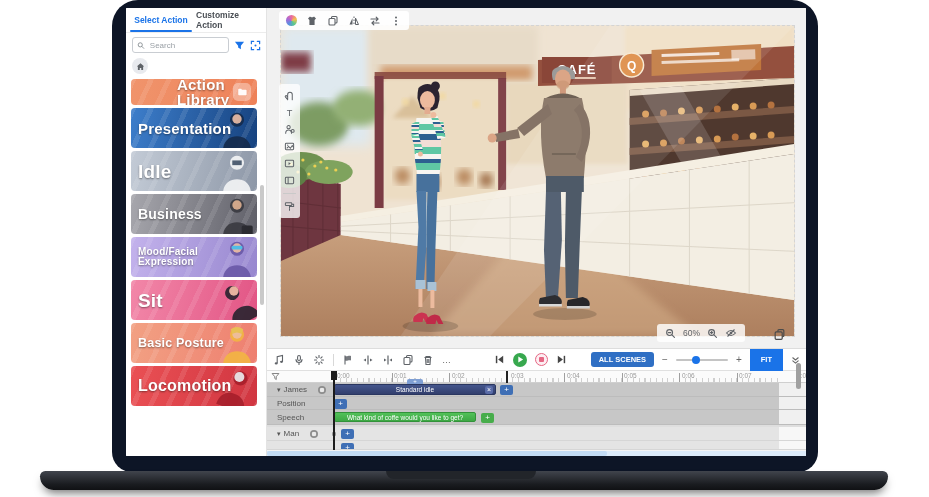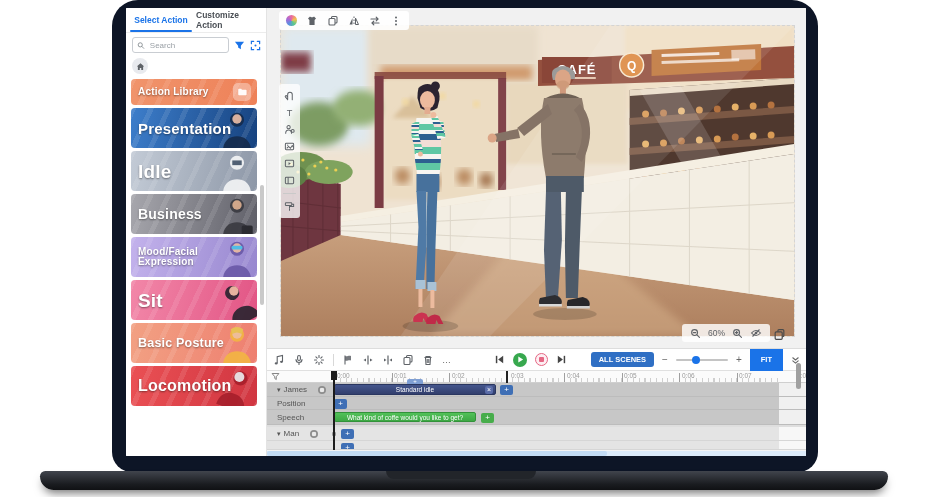--- a/index.html
+++ b/index.html
@@ -30,21 +30,21 @@
   .search-box input::placeholder{color:#9aa0a6;}
   .home-row{padding:2px 6px 3px;flex:none;}
   .home-btn{width:16px;height:16px;border-radius:50%;background:#e8eaee;display:flex;align-items:center;justify-content:center;cursor:pointer;}
   .cat-list{position:relative;flex:1;overflow:hidden;padding:2px 9px 0 5px;}
   .cat{position:relative;height:40px;border-radius:4px;margin-bottom:3px;overflow:hidden;display:flex;align-items:center;cursor:pointer;}
   .cat::before{content:"";position:absolute;inset:0;background:repeating-linear-gradient(115deg,rgba(255,255,255,.10) 0 5px,transparent 5px 16px);}
   .cat-label{position:relative;z-index:2;color:#fff;font-weight:bold;padding-left:7px;line-height:1.0;
              text-shadow:0 1px 2px rgba(0,0,0,.45);letter-spacing:.2px;}
   .fig{position:absolute;right:-2px;bottom:-4px;height:44px;width:44px;opacity:.92;z-index:1;}
   .cat0{height:26px;background:linear-gradient(100deg,#f0946c,#ee8158);}
-  .cat0 .cat-label{font-size:10px;}
+  .cat0 .cat-label{font-size:15px;margin-left:39px;}
   .cat1{background:linear-gradient(100deg,#3d7ecb,#16427f);}
   .cat1 .cat-label{font-size:15px;}
   .cat2{background:linear-gradient(100deg,#c3cbd6,#8d97a7);}
   .cat2 .cat-label{font-size:19px;}
   .cat3{background:linear-gradient(100deg,#a7a7ad,#5f5f68);}
   .cat3 .cat-label{font-size:14px;}
   .cat4{background:linear-gradient(100deg,#52c9a5,#239a80);}
   .cat4 .cat-label{font-size:16px;}
   .cat5{background:linear-gradient(100deg,#c3b2ec,#9787cf);}
   .cat5 .cat-label{font-size:10px;}
@@ -62,21 +62,21 @@
   .main{flex:1;display:flex;flex-direction:column;min-width:0;}
   .viewport{position:relative;height:340px;background:#f1f1f1;flex:none;}
   .canvas{position:absolute;left:13px;top:17px;right:11px;bottom:11px;border:1px dashed #d4d4d4;background:#efe4d3;}
   .canvas svg{display:block;width:100%;height:100%;}
   .vp-topbar{position:absolute;left:12px;top:3px;height:19px;background:rgba(255,255,255,.9);border-radius:3px;
              display:flex;align-items:center;gap:9px;padding:0 7px;z-index:5;}
   .vp-sidebar{position:absolute;left:12px;top:76px;width:21px;background:rgba(255,255,255,.78);border-radius:3px;
              display:flex;flex-direction:column;align-items:center;gap:6px;padding:6px 0;z-index:5;}
   .vp-divider{width:13px;height:1px;background:#c9c9c9;margin:1px 0;}
   .tool-btn{display:flex;align-items:center;justify-content:center;cursor:pointer;line-height:0;}
-  .zoom-bar{position:absolute;right:36px;bottom:6px;height:18px;background:rgba(255,255,255,.82);border-radius:3px;
+  .zoom-bar{position:absolute;right:61px;bottom:6px;height:18px;background:rgba(255,255,255,.82);border-radius:3px;
             display:flex;align-items:center;gap:7px;padding:0 8px;z-index:5;}
   .zoom-level{font-size:8.5px;color:#5f6368;}
   .dup-btn{position:absolute;right:20px;bottom:7px;z-index:5;}
   .palette-dot{width:11px;height:11px;border-radius:50%;
       background:conic-gradient(#e96aa0,#f2c04d,#59c98e,#5a8fe0,#a76ad6,#e96aa0);}
 
   
   .timeline{position:relative;flex:1;border-top:1px solid #ddd;background:#f4f4f4;overflow:hidden;}
   .tl-toolbar{height:22px;display:flex;align-items:center;padding:0 6px;background:#fff;border-bottom:1px solid #e0e0e0;gap:8px;}
   .tl-group{display:flex;align-items:center;gap:8px;}

